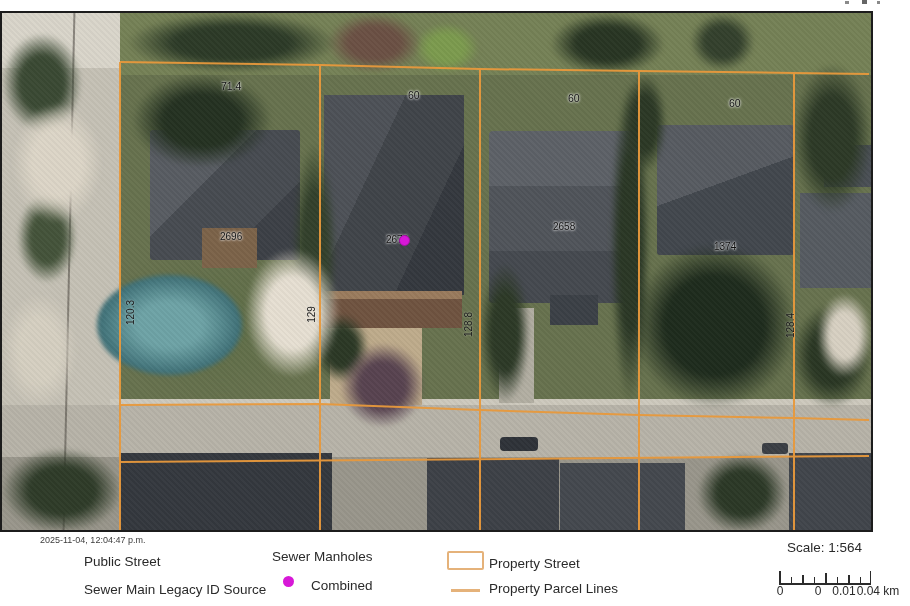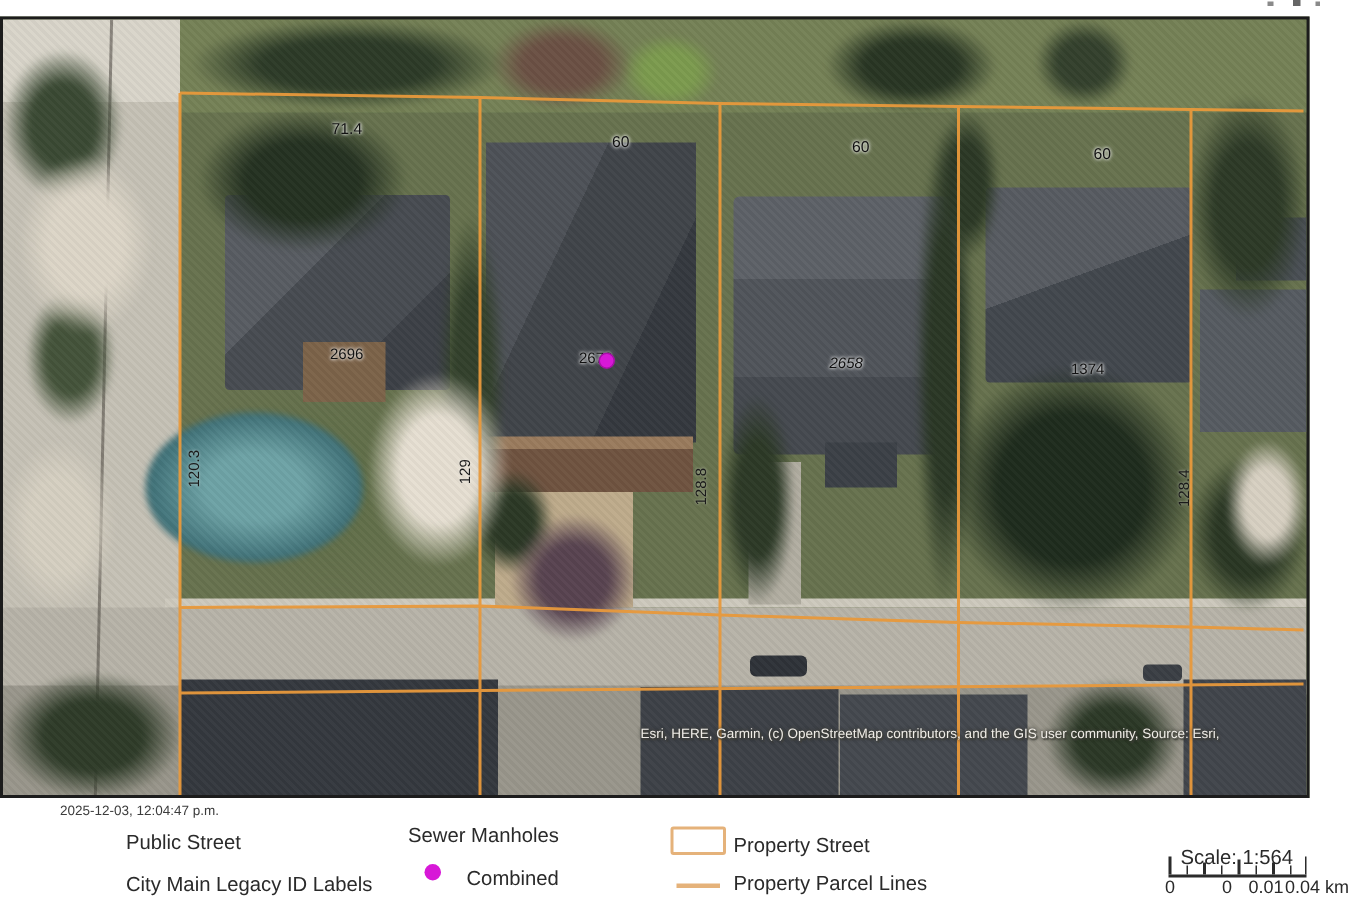--- a/index.html
+++ b/index.html
@@ -126,59 +126,58 @@
       <path d="M478,56 L478,517"></path>
       <path d="M637,58 L637,517"></path>
       <path d="M792,60 L792,517"></path>
       <path d="M118,392 L318,391 L478,397 L637,402 L792,405 L867,407"></path>
       <path d="M118,449 L867,443"></path>
     </g>
   </svg>
 
   <span class="lbl" style="left:218px;top:218px;">2696</span>
   <span class="lbl" style="left:384px;top:221px;">2676</span>
-  <span class="lbl" style="left:551px;top:224px;font-style:italic;">2658</span>
+  <span class="lbl" style="left:551px;top:208px;">2658</span>
   <span class="lbl" style="left:712px;top:228px;">1374</span>
 
   <span class="lbl dim" style="left:219px;top:67px;">71.4</span>
   <span class="lbl dim" style="left:406px;top:76px;">60</span>
   <span class="lbl dim" style="left:566px;top:79px;">60</span>
   <span class="lbl dim" style="left:727px;top:84px;">60</span>
 
   <span class="vlbl" style="left:106px;top:294px;">120.3</span>
   <span class="vlbl" style="left:287px;top:296px;">129</span>
   <span class="vlbl" style="left:444px;top:306px;">128.8</span>
   <span class="vlbl" style="left:766px;top:307px;">128.4</span>
 
   <div id="manhole-dot" style="left:397px;top:222px;" title="Combined"></div>
 
   <div id="attribution">
-    <div>Esri, HERE, Garmin, (c) OpenStreetMap contributors, and the GIS user community, Source: Esri,</div>
   </div>
 </div>
 
 <div class="topdot" style="left:845px;top:1px;width:4px;height:3px;"></div>
 <div class="topdot" style="left:862px;top:0;width:5px;height:4px;background:#666;"></div>
 <div class="topdot" style="left:877px;top:1px;width:3px;height:3px;"></div>
 
-<div id="timestamp" class="ftxt">2025-12-03, 12:04:47 p.m.</div>
+<div id="timestamp" class="ftxt">2025-11-04, 12:04:47 p.m.</div>
 
 <div class="ftxt leg" style="left:84px;top:554px;">Public Street</div>
-<div class="ftxt leg" style="left:84px;top:582px;">City Main Legacy ID Labels</div>
+<div class="ftxt leg" style="left:84px;top:582px;">Sewer Main Legacy ID Source</div>
 
 <div class="ftxt leg" style="left:272px;top:549px;">Sewer Manholes</div>
 <div id="legend-dot"></div>
 <div class="ftxt leg" style="left:311px;top:578px;">Combined</div>
 
 <div class="abs" id="swatch-parcels"></div>
 <div class="ftxt leg" style="left:489px;top:556px;">Property Street</div>
 <div class="abs" id="swatch-lines"></div>
 <div class="ftxt leg" style="left:489px;top:581px;">Property Parcel Lines</div>
 
-<div class="ftxt leg" style="left:787px;top:564px;">Scale: 1:564</div>
+<div class="ftxt leg" style="left:787px;top:540px;">Scale: 1:564</div>
 <div id="scalebar">
   <i style="left:0;height:12px;"></i>
     <i style="left:11.5px;height:6px;"></i>
     <i style="left:23px;height:8px;"></i>
   <i style="left:34.5px;height:6px;"></i>
     <i style="left:46px;height:10px;"></i>
     <i style="left:57.5px;height:6px;"></i>
   <i style="left:69px;height:8px;"></i>
     <i style="left:80.5px;height:6px;"></i>
     <i style="left:90.5px;height:12px;"></i>

